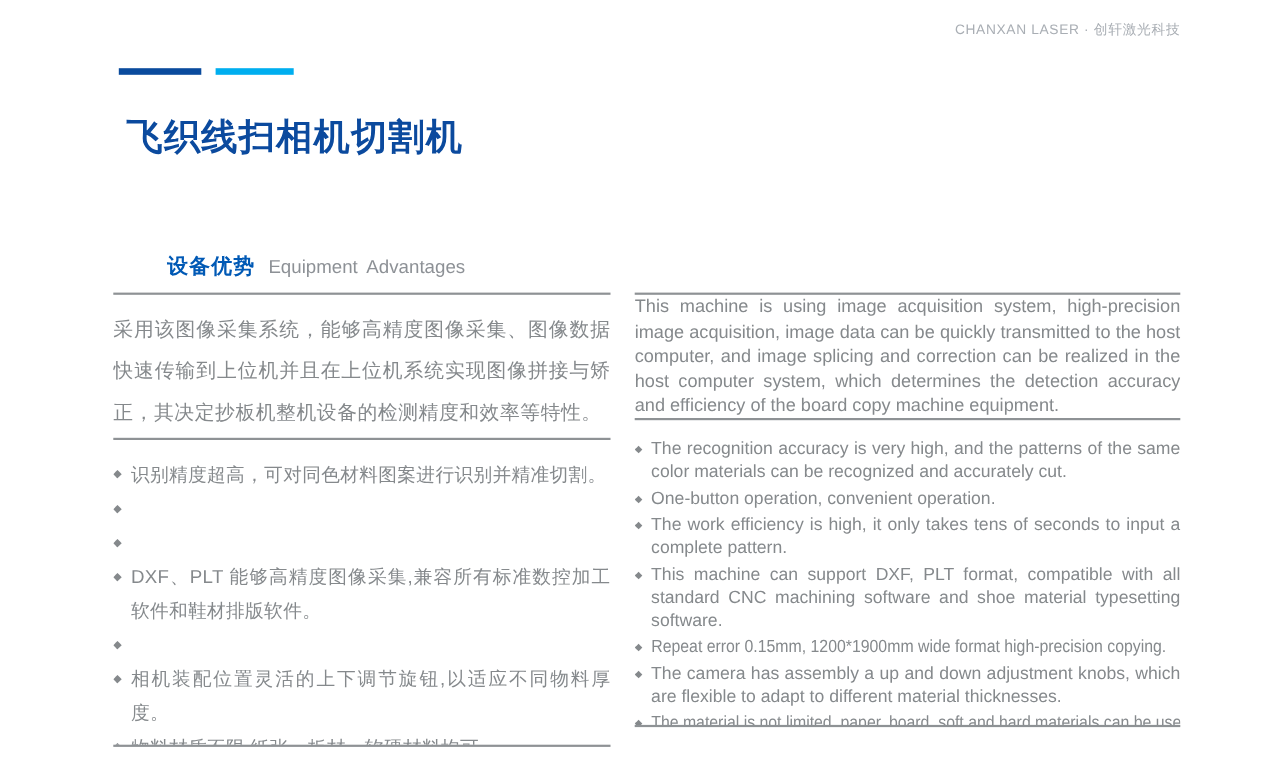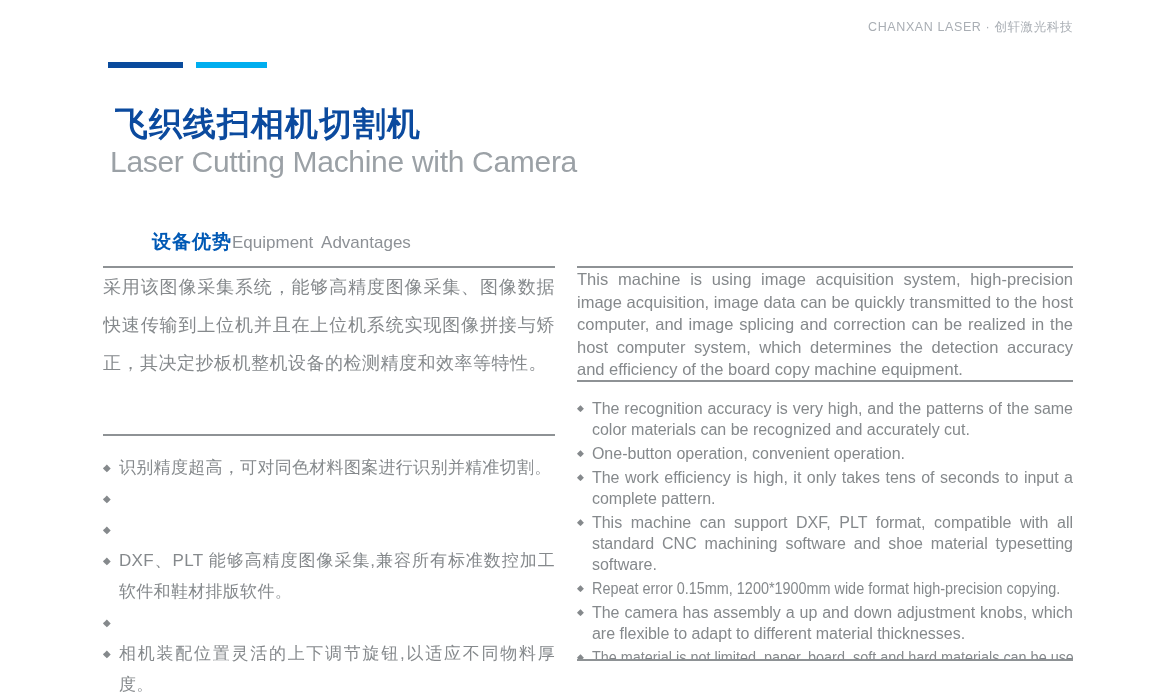--- a/index.html
+++ b/index.html
@@ -14,28 +14,28 @@
   .bar-dark  { width:75px; background:#0a4b9d; }
   .bar-light { width:71px; background:#00aeef; }
 
   .title-zh { position:absolute; top:97px; left:110px; margin:5px; font-size:33px; font-weight:bold;
               color:#0b4a9e; letter-spacing:1px; }
   .title-en { position:absolute; top:145px; left:110px; margin:0; font-size:30px; font-weight:400;
               color:#9ba1a6; letter-spacing:-0.3px; }
 
   .section-header { position:absolute; top:229px; left:110px; white-space:nowrap; }
   .sec-zh { font-size:19px; font-weight:bold; color:#0059b5; letter-spacing:1px;margin-left:42px; }
-  .sec-en { font-size:17px; color:#8d9196; word-spacing:4px; }
+  .sec-en { font-size:17px; color:#8d9196; margin-left:12px; word-spacing:4px; }
 
   .columns { position:absolute; top:266px; left:103px; display:grid;
              grid-template-columns:452px 496px; column-gap:22px; }
   .rule { height:2px; background:#8e9295; }
 
   .para { margin:0; box-sizing:border-box; color:#85898c; text-align:justify; overflow:hidden; }
-  .para-zh { height:166px; font-size:18px; line-height:38px; letter-spacing:0.5px; }
+  .para-zh { height:130px; padding-top:12px; font-size:18px; line-height:38px; letter-spacing:0.5px; }
   .para-en { height:112px; font-size:16.5px; line-height:22.5px; }
 
   .bullets { margin:0; padding:0; list-style:none; box-sizing:border-box; height:277px;
              padding-top:16px; overflow:hidden; color:#85898c; }
   .bullet-item { display:flex; align-items:flex-start; }
   .diamond { flex:0 0 auto; color:#85898c; }
   .bullet-text { text-align:justify; }
   .bullets-zh .bullet-item { font-size:17px; line-height:31px; letter-spacing:0.3px; }
   .bullets-zh .diamond { font-size:10px; line-height:31px; margin-right:8px; }
   .bullets-en .bullet-item { font-size:16px; line-height:21px; margin-bottom:3px; }
@@ -49,21 +49,20 @@
 <div class="page">
 
   <div class="brand">CHANXAN LASER · 创轩激光科技</div>
 
   <div class="bars">
     <span class="bar bar-dark"></span>
     <span class="bar bar-light"></span>
   </div>
 
   <h1 class="title-zh">飞织线扫相机切割机</h1>
-  <h2 class="title-en">Laser Cutting Machine with Camera</h2>
 
   <div class="section-header">
     <span class="sec-zh">设备优势</span><span class="sec-en">Equipment Advantages</span>
   </div>
 
   <div class="columns">
 
     <div class="col col-left">
       <div class="rule"></div>
       <p class="para para-zh">采用该图像采集系统，能够高精度图像采集、图像数据快速传输到上位机并且在上位机系统实现图像拼接与矫正，其决定抄板机整机设备的检测精度和效率等特性。</p>

